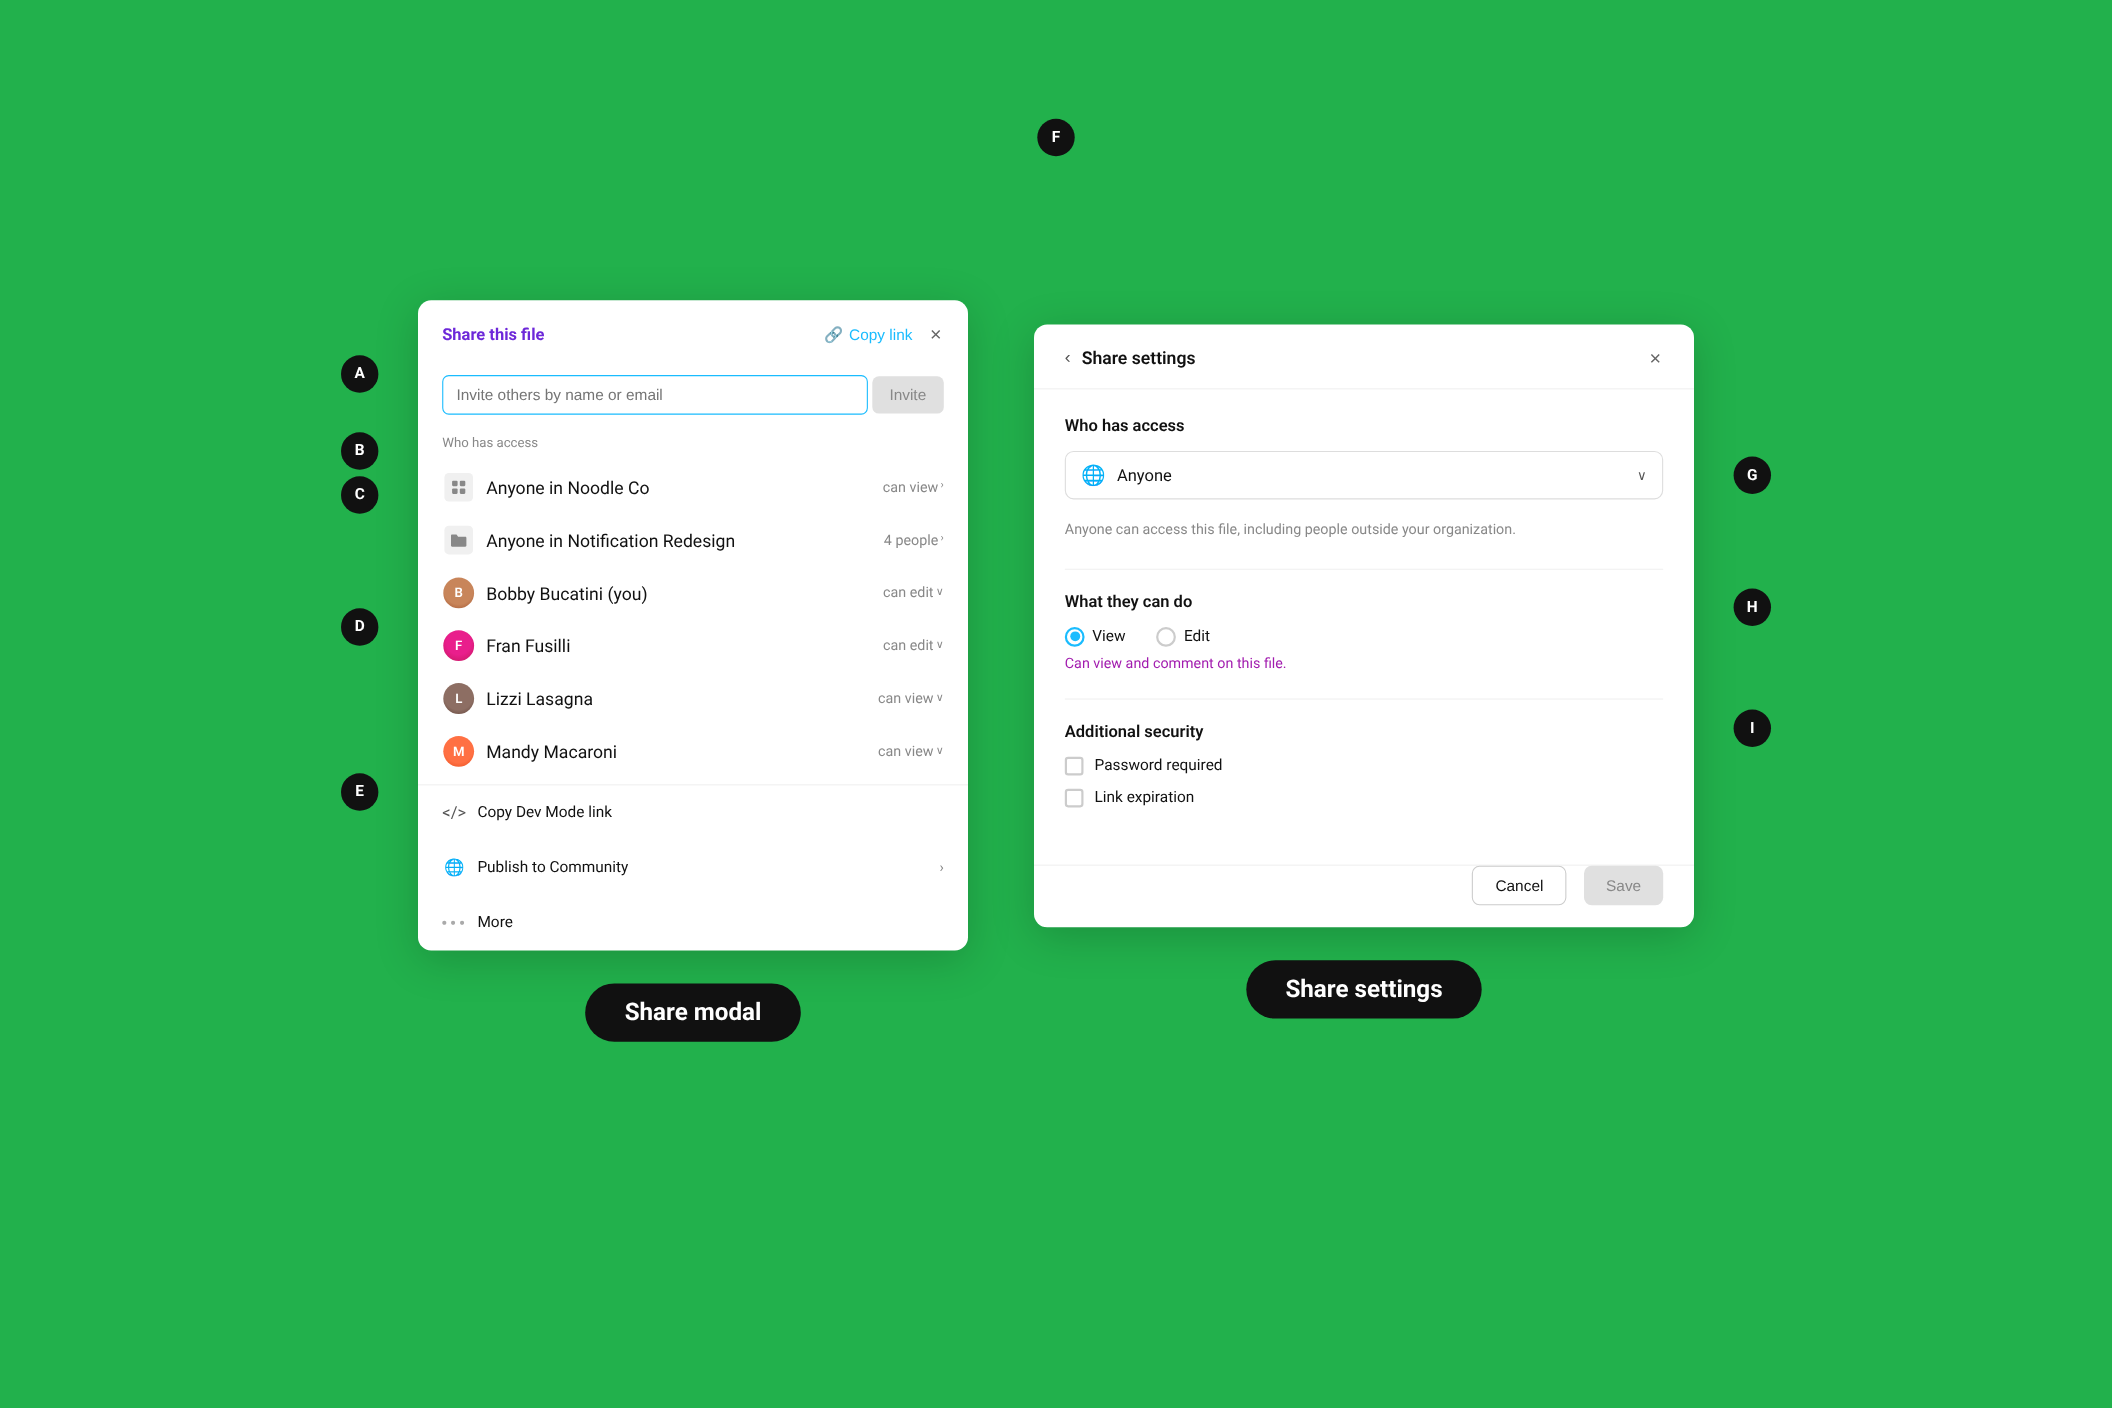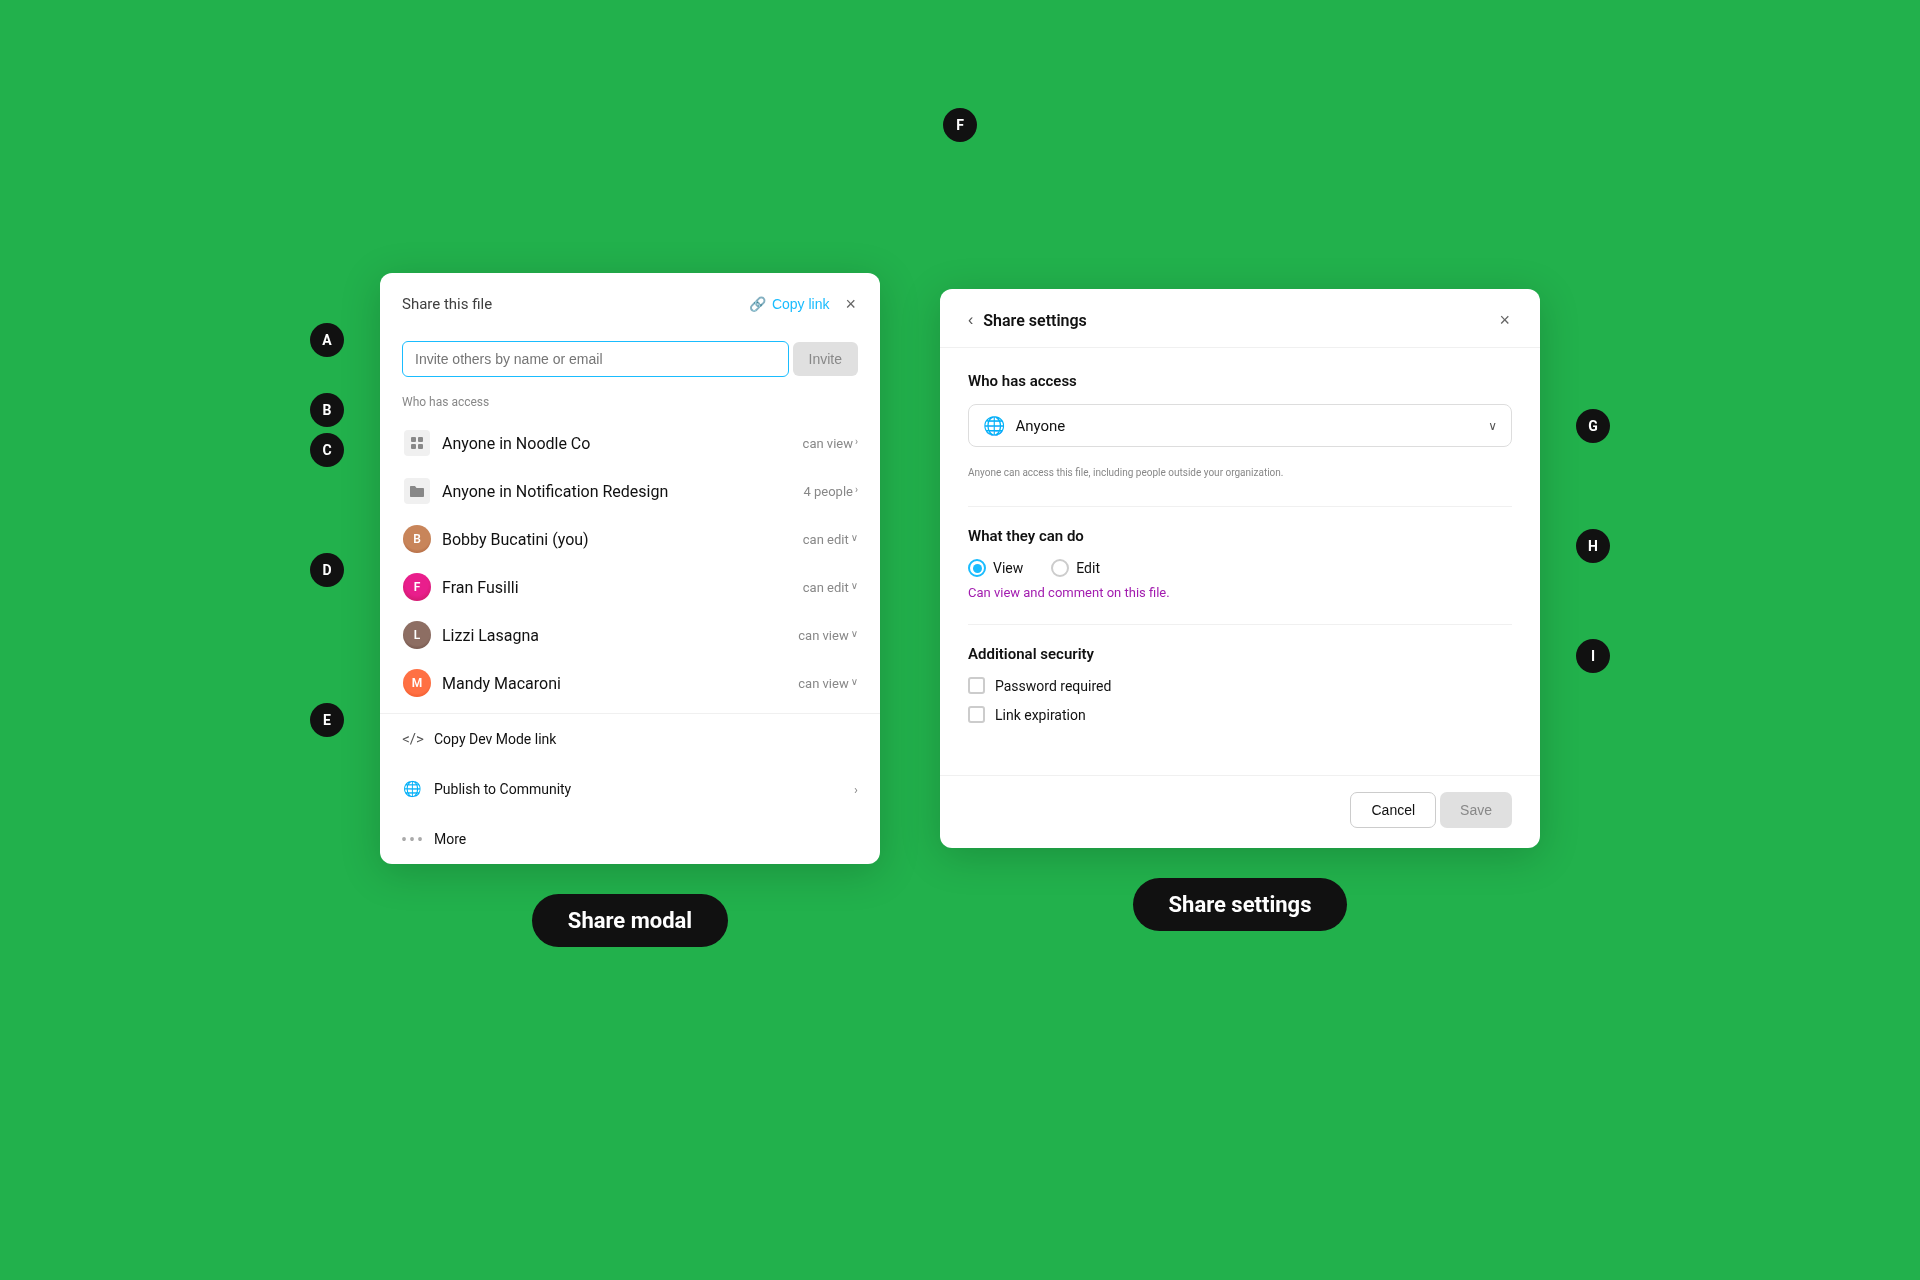--- a/index.html
+++ b/index.html
@@ -37,22 +37,22 @@
     .share-modal-header {
       display: flex;
       align-items: center;
       justify-content: space-between;
       padding: 20px 22px 14px;
       border-bottom: none;
     }
 
     .share-modal-title {
       font-size: 15px;
-      font-weight: 400;
-      color: #404040;
+      font-weight: 700;
+      color: #6d28d9;
     }
 
     .header-actions {
       display: flex;
       align-items: center;
       gap: 14px;
     }
 
     .copy-link-btn {
       display: flex;
@@ -317,21 +317,21 @@
       font-size: 15px;
       color: #111;
     }
 
     .dropdown-chevron {
       font-size: 12px;
       color: #555;
     }
 
     .access-description {
-      font-size: 10px;
+      font-size: 13px;
       color: #888;
       margin-top: 20px;
     }
 
     .divider {
       height: 1px;
       background: #f0f0f0;
       margin: 20px 0;
     }
 
@@ -413,22 +413,22 @@
 
     .checkbox-label {
       font-size: 14px;
       color: #111;
     }
 
     
     .settings-footer {
       display: flex;
       justify-content: flex-end;
-      gap: 4px;
-      padding: 16px 28px 20px;
+      gap: 16px;
+      padding: 0 28px 20px;
       border-top: 1px solid #f0f0f0;
     }
 
     .cancel-btn {
       background: #fff;
       border: 1.5px solid #ccc;
       border-radius: 7px;
       padding: 9px 20px;
       font-size: 14px;
       font-weight: 500;

